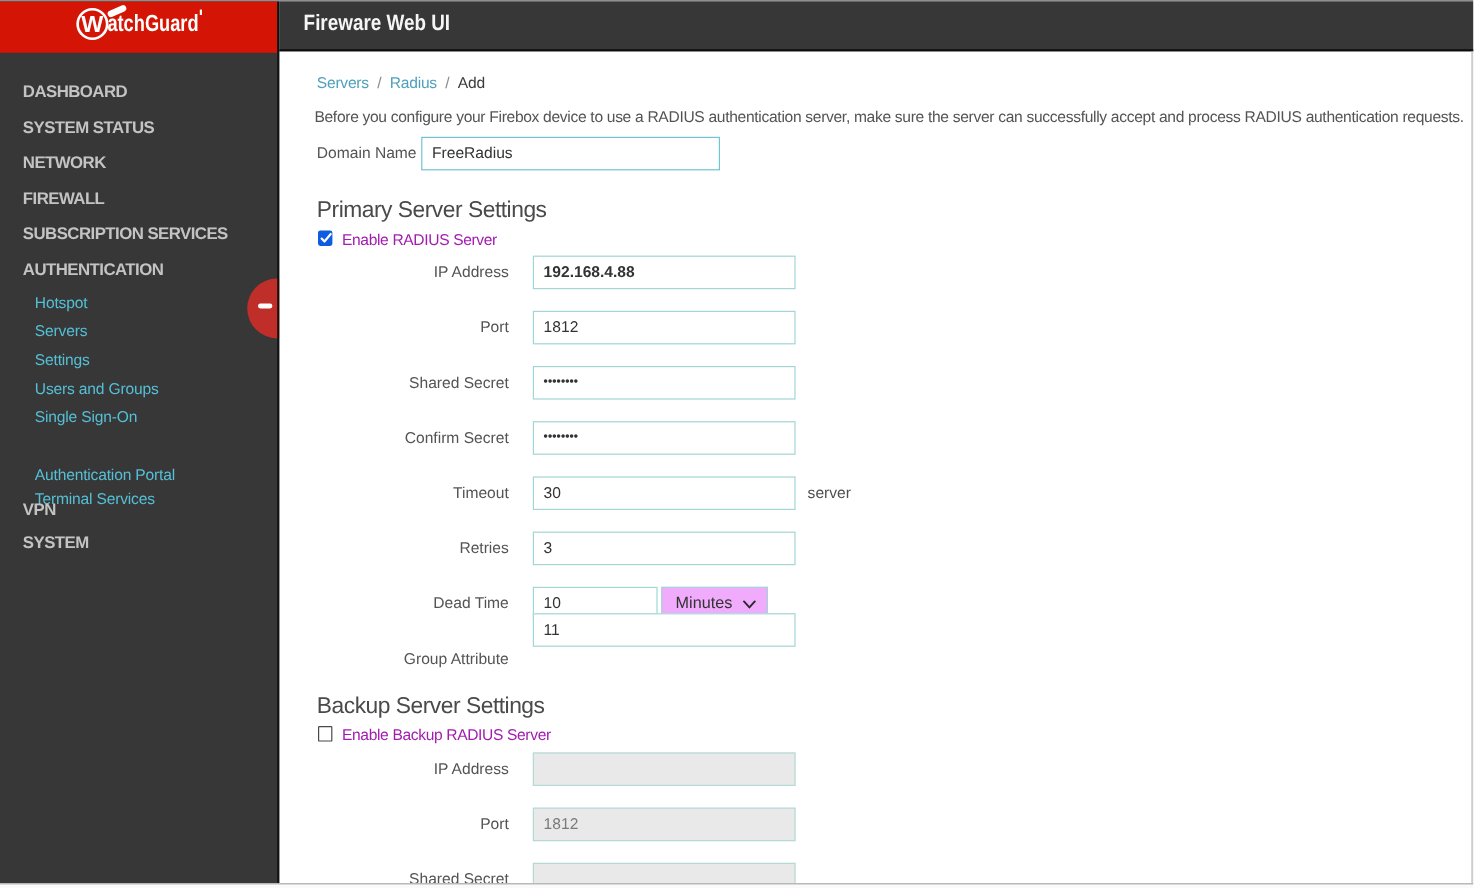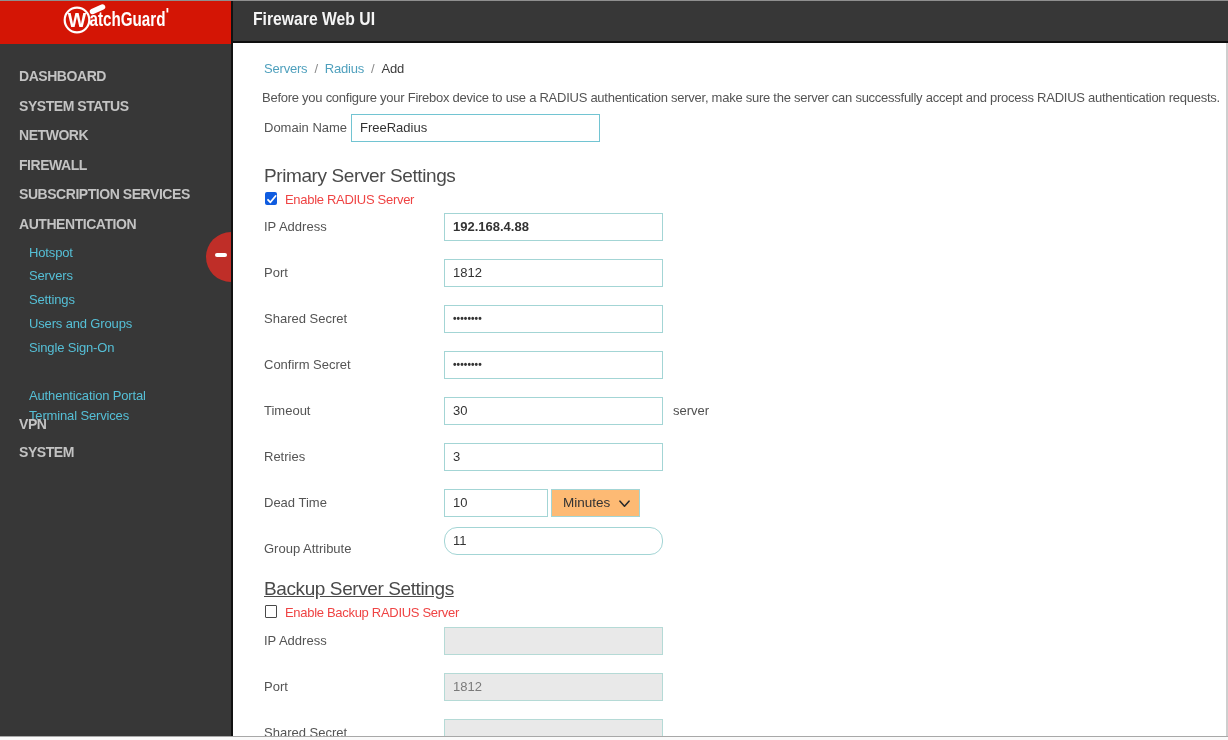--- a/index.html
+++ b/index.html
@@ -18,31 +18,31 @@
 
 #topbar { position:absolute; left:233px; top:1px; width:995px; height:42px; background:#373737; border-bottom:2px solid #0e0e0e; }
 #topbar .title { position:absolute; left:20px; top:7px; font-size:18.5px; font-weight:bold; color:#f5f5f5; letter-spacing:0; transform:scaleX(0.85); transform-origin:left center; white-space:nowrap; }
 
 #content { position:absolute; left:233px; top:43px; width:995px; height:693px; background:#fff; overflow:hidden; }
 
 .crumb { position:absolute; left:31px; top:17px; height:18px; line-height:18px; font-size:13px; color:#3c3c3c; letter-spacing:-0.2px; }
 .crumb a { color:#4fa0bd; text-decoration:none; }
 .crumb .sep { color:#8a8a8a; padding:0 7px; }
 .para { position:absolute; left:29px; top:46px; height:18px; line-height:18px; font-size:13px; color:#545454; white-space:nowrap; letter-spacing:-0.26px; }
-.label { position:absolute; font-size:13px; color:#545454; height:28px; line-height:28px; width:160px; white-space:nowrap; }
+.label { position:absolute; font-size:13px; color:#545454; height:28px; line-height:28px; text-align:right; width:160px; white-space:nowrap; }
 .tinput { position:absolute; width:219px; height:28px; border:1px solid #a3d5d5; background:#fff; font-size:13px; color:#333; line-height:26px; padding-left:8px; white-space:nowrap; }
 .tinput.dis { background:#e9e9e9; color:#7a7a7a; border-color:#b5dad6; }
 .h1 { position:absolute; left:31px; font-size:19px; color:#4a4a4a; letter-spacing:-0.4px; font-weight:normal; }
 .cbrow { position:absolute; left:33px; height:14px; }
 .cb { position:absolute; left:-1.5px; top:-1px; width:12.5px; height:12.5px; }
 .cb.checked { background:#0f5ce0; border-radius:2px; }
 .cb.un { background:#fff; border:1.5px solid #494949; border-radius:1px; }
-.cblabel { position:absolute; left:19px; top:-1px; height:16px; line-height:16px; font-size:13px; letter-spacing:-0.3px; color:#ef4444; white-space:nowrap; }
+.cblabel { position:absolute; left:19px; top:-1px; height:16px; line-height:16px; font-size:13px; letter-spacing:-0.3px; color:#a21caf; white-space:nowrap; }
 .after { position:absolute; font-size:13px; color:#4f4f4f; height:28px; line-height:28px; }
-.selectbox { position:absolute; width:89px; height:28px; border:1px solid #a3d5d5; background:#fdba74; }
+.selectbox { position:absolute; width:89px; height:28px; border:1px solid #a3d5d5; background:#f0abfc; }
 .selectbox .stext { position:absolute; left:11px; top:0; height:26px; line-height:26px; font-size:13.5px; color:#333; }
 #rightedge { position:absolute; right:0; top:43px; width:2px; height:693px; background:#cecece; }
 #bottomstrip { position:absolute; left:0; top:736px; width:1228px; height:4px; background:#fafafa; border-top:1px solid #a8a8a8; }
 </style>
 </head>
 <body>
 <div id="frame">
   <div id="topline"></div>
 
   <div id="sidebar">
@@ -121,23 +121,23 @@
     <div class="label" style="left:31px; top:446px;">Dead Time</div>
     <div class="tinput" style="left:211px; top:446px; width:104px;">10</div>
     <div class="selectbox" style="left:318px; top:446px;">
       <span class="stext">Minutes</span>
       <svg style="position:absolute; right:9px; top:10px;" width="11" height="8" viewBox="0 0 11 8">
           <path d="M1 1.2 L5.5 6.2 L10 1.2" stroke="#2a2a2a" stroke-width="1.6" fill="none" stroke-linecap="round" stroke-linejoin="round"></path>
         </svg>
     </div>
 
     <div class="label" style="left:31px; top:492px;">Group Attribute</div>
-    <div class="tinput" style="left:211px; top:484px;border-radius:13px;">11</div>
+    <div class="tinput" style="left:211px; top:468px;">11</div>
 
-    <div class="h1" style="top:535px;text-decoration:underline;">Backup Server Settings</div>
+    <div class="h1" style="top:535px;">Backup Server Settings</div>
     <div class="cbrow" style="top:563px;">
       <div class="cb un"></div>
       <div class="cblabel">Enable Backup RADIUS Server</div>
     </div>
 
     <div class="label" style="left:31px; top:584px;">IP Address</div>
     <div class="tinput dis" style="left:211px; top:584px;"></div>
 
     <div class="label" style="left:31px; top:630px;">Port</div>
     <div class="tinput dis" style="left:211px; top:630px;">1812</div>

